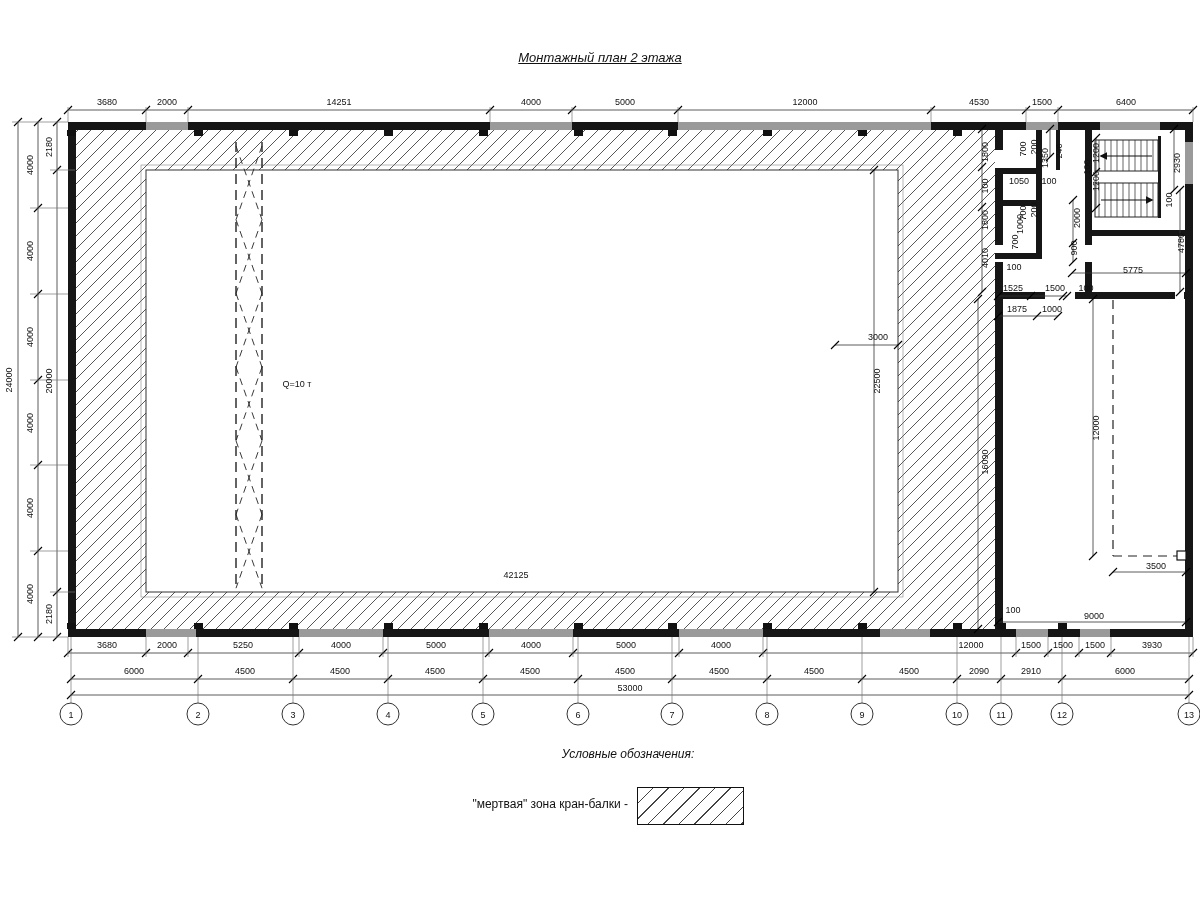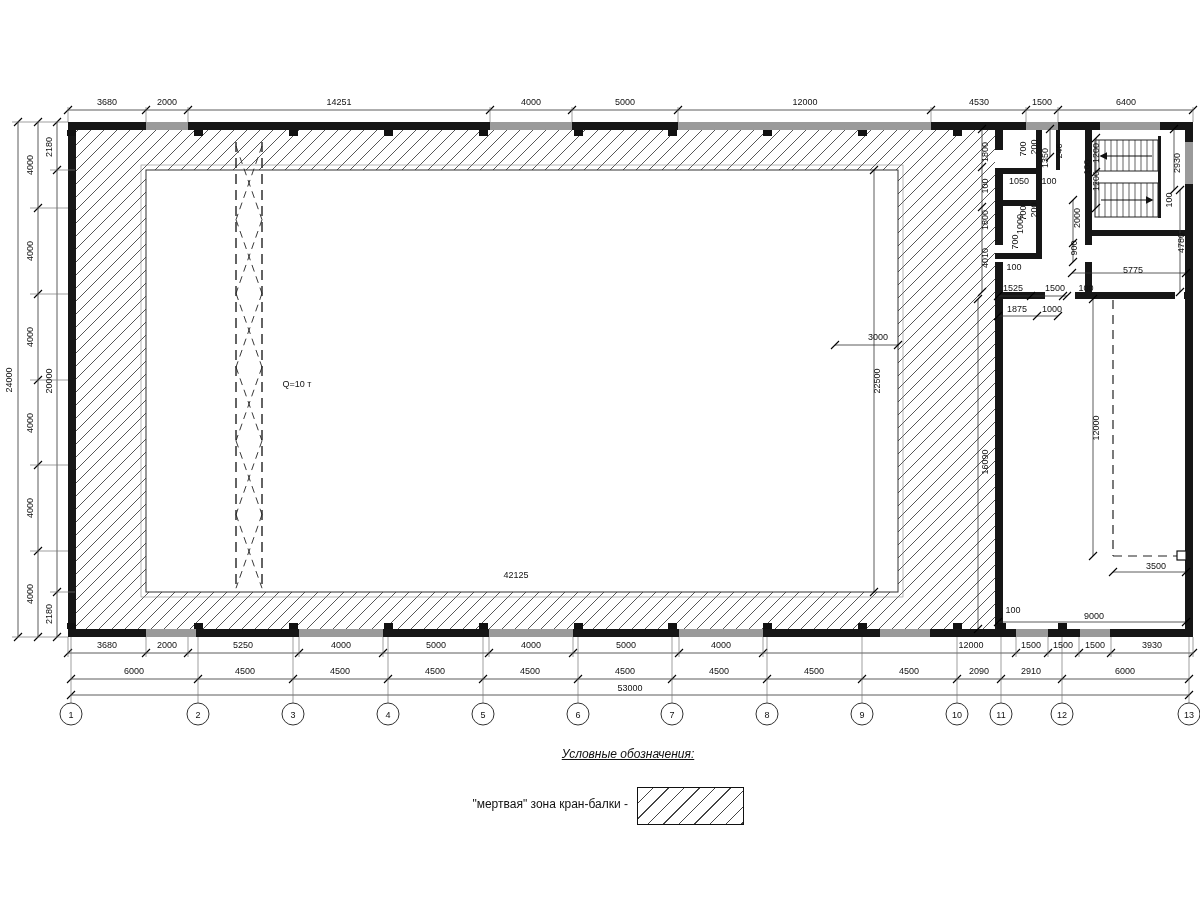--- a/index.html
+++ b/index.html
@@ -4,21 +4,21 @@
 <style>
   html,body{margin:0;padding:0;background:#fff;width:1200px;height:900px;overflow:hidden;
     font-family:"Liberation Sans", sans-serif;}
   .stage{position:relative;width:1200px;height:900px;background:#fff;}
   svg{position:absolute;left:0;top:0;}
   .title{position:absolute;top:50px;left:0;width:1200px;text-align:center;
     font-size:13px;font-style:italic;color:#111;}
   .title span{text-decoration:underline;}
   .legend-heading{position:absolute;top:747px;left:0;width:1256px;text-align:center;
     font-size:12px;font-style:italic;color:#111;}
-  .legend-heading span{text-decoration:underline;}
+  .legend-heading span{}
   .legend-item-label{position:absolute;top:797px;left:0;width:628px;text-align:right;
     font-size:12px;color:#111;}
   .legend-swatch{position:absolute;left:637px;top:787px;width:107px;height:38px;
     border:1.5px solid #111;box-sizing:border-box;
     background:repeating-linear-gradient(135deg,#fff 0 10px,#444 10px 11px);}
 </style>
 </head>
 <body>
 
 <div class="stage">
@@ -404,16 +404,17 @@
         <text x="957" y="717.5" text-anchor="middle" font-size="9" fill="#111">10</text>
         <circle cx="1001" cy="714" r="11" fill="#fff" stroke="#333" stroke-width="1"></circle>
         <text x="1001" y="717.5" text-anchor="middle" font-size="9" fill="#111">11</text>
         <circle cx="1062" cy="714" r="11" fill="#fff" stroke="#333" stroke-width="1"></circle>
         <text x="1062" y="717.5" text-anchor="middle" font-size="9" fill="#111">12</text>
         <circle cx="1189" cy="714" r="11" fill="#fff" stroke="#333" stroke-width="1"></circle>
         <text x="1189" y="717.5" text-anchor="middle" font-size="9" fill="#111">13</text>
       </g>
   </svg>
 
+  <div class="title"><span>Монтажный план 2 этажа</span></div>
   <div class="legend-heading"><span>Условные обозначения:</span></div>
   <div class="legend-item-label">"мертвая" зона кран-балки -</div>
   <div class="legend-swatch"></div>
 </div>
 
 </body></html>

